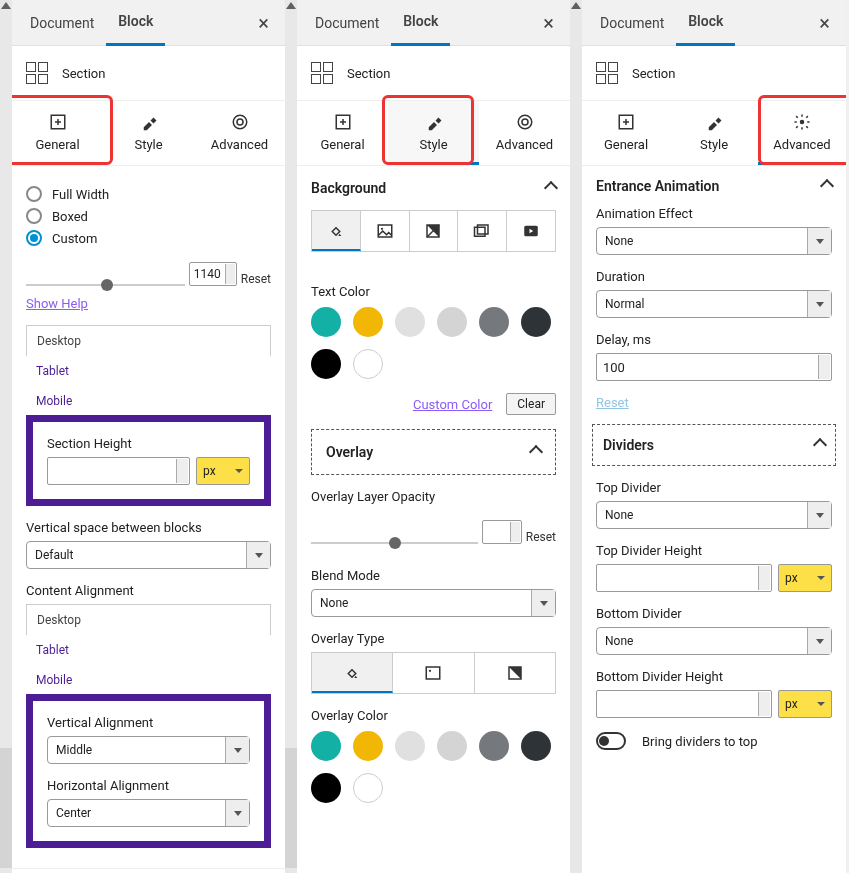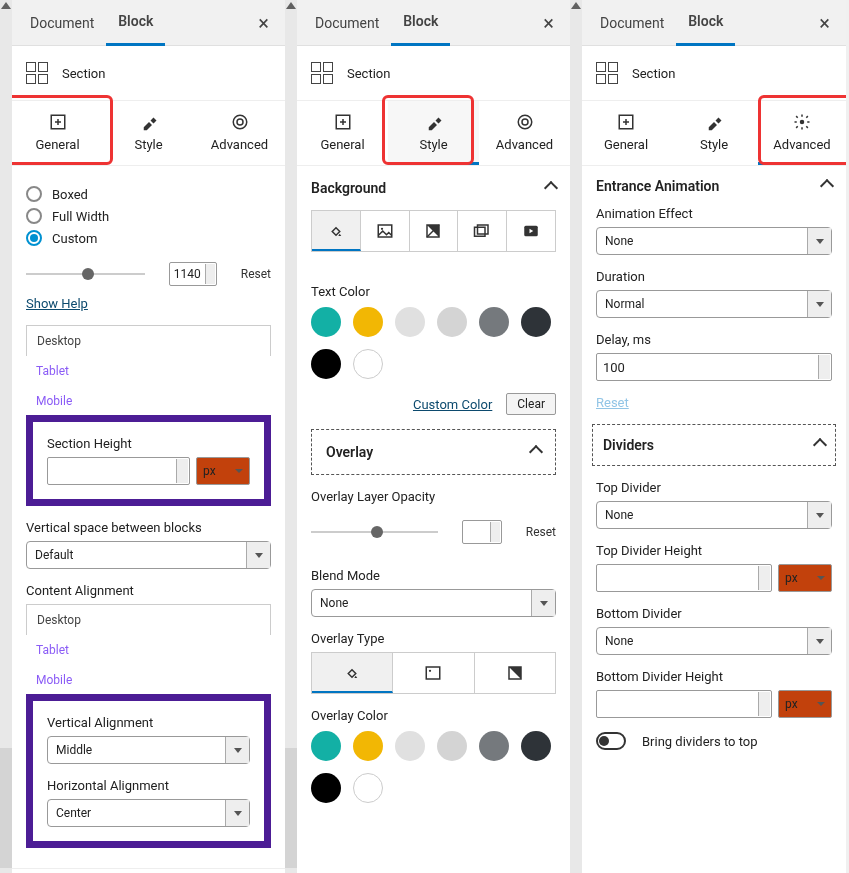--- a/index.html
+++ b/index.html
@@ -20,36 +20,36 @@
     .subtab { flex:1; text-align:center; padding:12px 0 10px; cursor:pointer; }
     .subtab svg { width:18px; height:18px; display:block; margin:0 auto 6px; }
     .subtab.active { border-bottom:3px solid #0075c2; }
     .redbox { position:absolute; border:3px solid #e33; border-radius:6px; pointer-events:none; }
     .content { padding:14px 14px 0; }
     .group-title { font-size:13px; margin-bottom:8px; }
     .radio-row { display:flex; align-items:center; margin:6px 0; }
     .radio { width:16px; height:16px; border:2px solid #888; border-radius:50%; margin-right:10px; }
     .radio.checked { border-color:#0091d1; display:flex; align-items:center; justify-content:center; }
     .radio.checked::after { content:""; width:8px; height:8px; background:#0091d1; border-radius:50%; }
-    .slider-row { display:flex; align-items:center; gap:24px; margin:16px 0 10px; }
+    .slider-row { display:flex; align-items:flex-end; gap:4px; margin:16px 0 10px; }
     .slider { flex:1; height:2px; background:#ccc; position:relative; }
     .slider .knob { position:absolute; top:-5px; width:12px; height:12px; background:#666; border-radius:50%; left:47%; }
     .numinput { width:48px; height:24px; border:1px solid #999; border-radius:2px; display:flex; align-items:center; padding:0 2px 0 4px; font-size:12px; position:relative; }
     .numinput .spin { position:absolute; right:1px; top:1px; bottom:1px; width:10px; background:#eee; border-left:1px solid #aaa; }
-    .link { color:#0c4a6e; text-decoration:underline; cursor:pointer; font-size:13px; }
+    .link { color:#8b5cf6; text-decoration:underline; cursor:pointer; font-size:13px; }
     .reset-txt { font-size:12px; color:#333; cursor:pointer; }
     .devtabs { display:flex; justify-content:flex-end; gap:0; margin-top:14px; font-size:12px;flex-direction:column; }
-    .devtabs .dtab { padding:8px 10px; color:#8b5cf6; cursor:pointer; }
+    .devtabs .dtab { padding:8px 10px; color:#4c1d95; cursor:pointer; }
     .devtabs .dtab.active { color:#444; border:1px solid #ccc; border-bottom:none; background:#fff; }
     .box { border:7px solid #4c1d95; padding:14px; margin-top:-1px; }
     .field-label { font-size:13px; margin-bottom:6px; }
     .input-row { display:flex; gap:6px; }
     .input-row .fld { flex:1; height:28px; border:1px solid #999; border-radius:2px; position:relative; }
     .input-row .fld .spin { position:absolute; right:1px; top:1px; bottom:1px; width:12px; background:#eee; border-left:1px solid #aaa; }
-    .unit { width:54px; height:28px; border:1px solid #999; border-radius:2px; display:flex; align-items:center; padding:0 6px; font-size:12px; background:#c2410c; position:relative; }
+    .unit { width:54px; height:28px; border:1px solid #999; border-radius:2px; display:flex; align-items:center; padding:0 6px; font-size:12px; background:#fde047; position:relative; }
     .unit::after { content:""; position:absolute; right:6px; top:50%; border-left:4px solid transparent; border-right:4px solid transparent; border-top:4px solid #555; transform:translateY(-50%); }
     .select { width:100%; height:28px; border:1px solid #999; border-radius:4px; display:flex; align-items:center; padding:0 8px; font-size:12px; position:relative; background:#fff; }
     .select .caret { position:absolute; right:0; top:0; bottom:0; width:24px; background:#eee; border-left:1px solid #aaa; display:flex; align-items:center; justify-content:center; }
     .select .caret::after { content:""; border-left:4px solid transparent; border-right:4px solid transparent; border-top:5px solid #555; }
     .accordion { display:flex; align-items:center; justify-content:space-between; padding:14px 14px; cursor:pointer; border-top:1px solid #eee; font-weight:600; font-size:14px; }
     .chev::after { content:""; display:inline-block; width:8px; height:8px; border-right:2px solid #333; border-bottom:2px solid #333; transform:rotate(-135deg); }
     .chev.down::after { transform:rotate(45deg); }
     .bg-tabs { display:flex; border:1px solid #ccc; margin-bottom:18px; }
     .bg-tab { flex:1; height:40px; display:flex; align-items:center; justify-content:center; border-right:1px solid #ccc; cursor:pointer; }
     .bg-tab:last-child { border-right:none; }
@@ -108,25 +108,25 @@
       <svg class="ico" viewBox="0 0 24 24">
           <path d="M12 8a4 4 0 100 8 4 4 0 000-8zm9 4a9 9 0 11-18 0 9 9 0 0118 0z" fill="none" stroke="#333" stroke-width="2"></path>
         </svg>
       <span>Advanced</span>
     </div>
     <div class="redbox" style="left:-8px;top:-6px;width:109px;height:70px"></div>
   </div>
   <div class="content">
     <div class="radio-row">
         <div class="radio"></div>
-        <span>Boxed</span>
+        <span>Full Width</span>
       </div>
     <div class="radio-row">
         <div class="radio"></div>
-        <span>Full Width</span>
+        <span>Boxed</span>
       </div>
     <div class="radio-row">
         <div class="radio checked"></div>
         <span>Custom</span>
       </div>
     <div class="slider-row">
       <div class="slider">
           <div class="knob"></div>
         </div>
       <div class="numinput">

